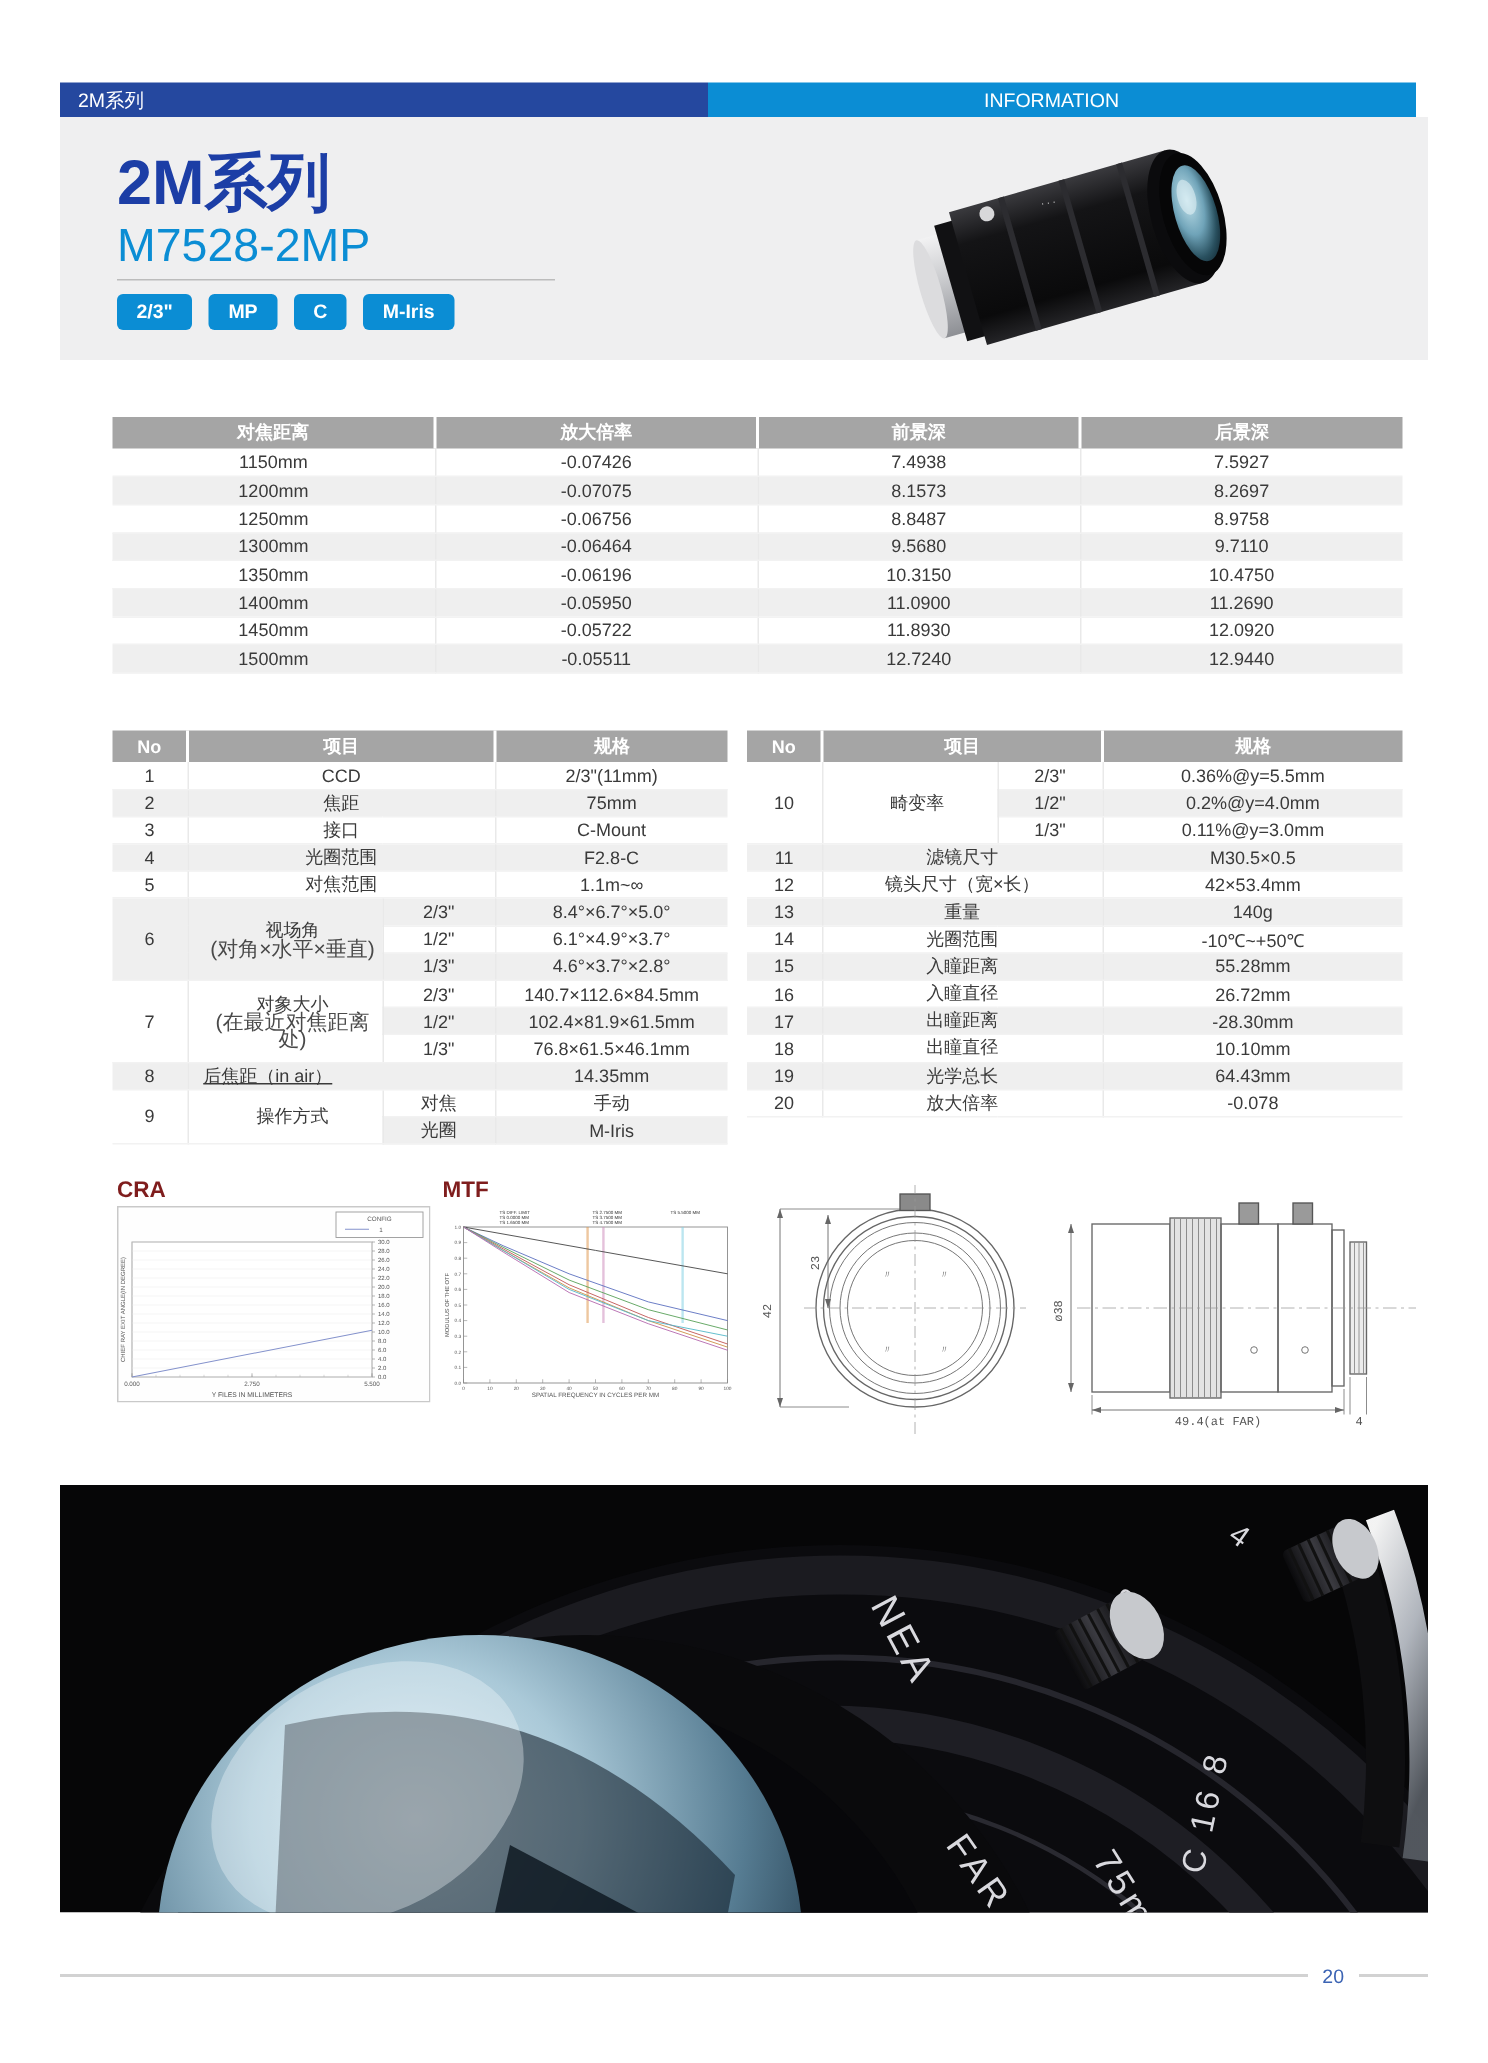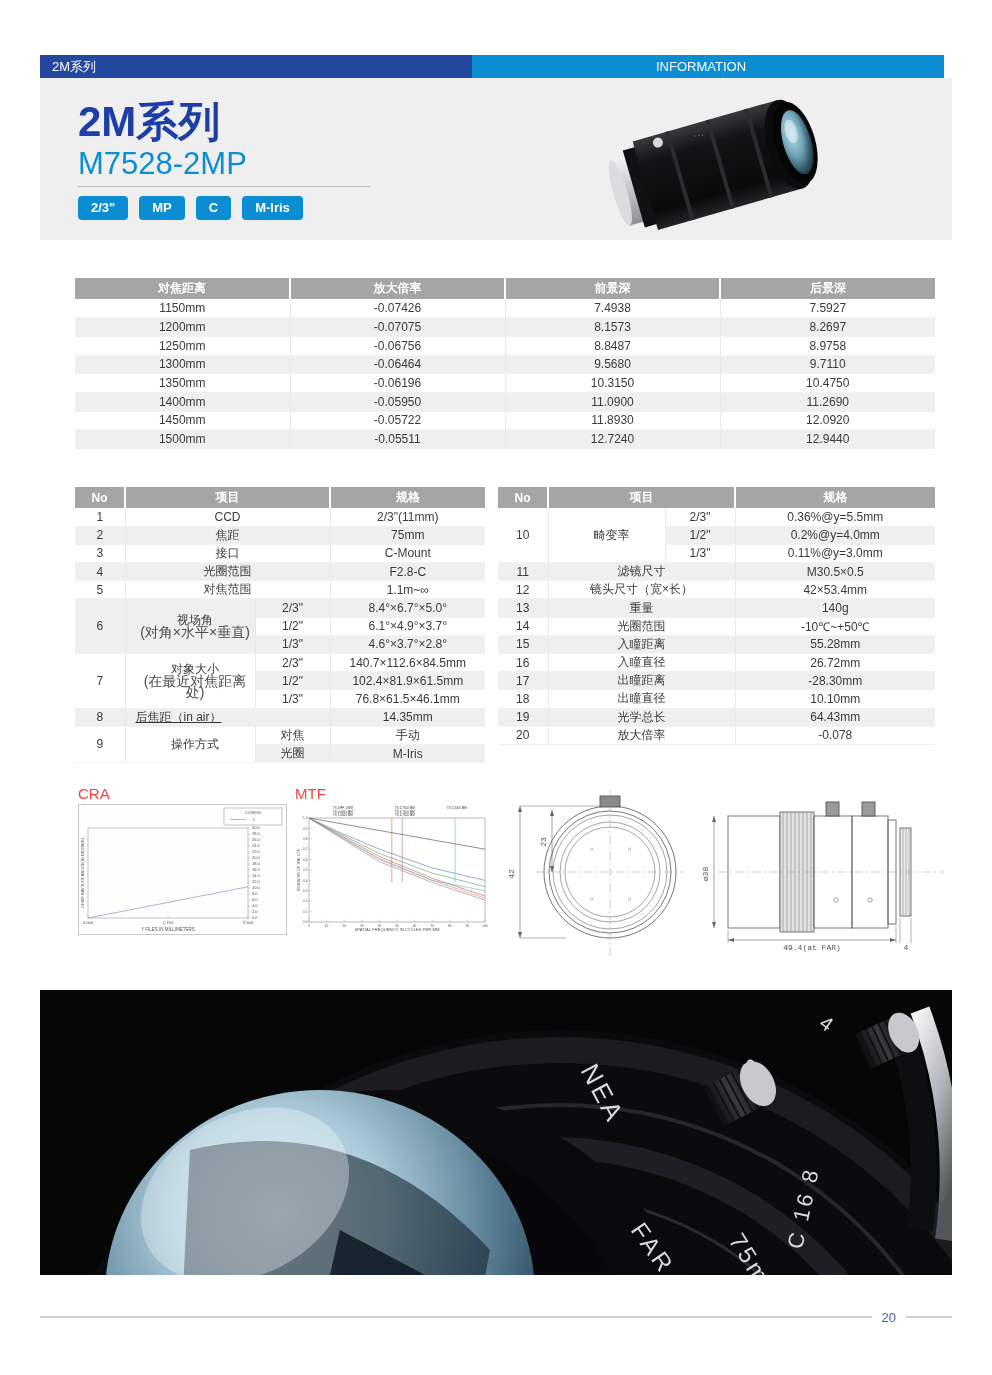--- a/index.html
+++ b/index.html
@@ -37,21 +37,21 @@
   .dof { left:75px; top:262px; width:860px;margin-top:16px; }
   .spec-left  { left:75px;  top:487px; width:410px; }
   .spec-right { left:498px; top:487px; width:437px; }
   .spec-left td, .spec-right td { height:18.2px; }
   td.lbl { text-align:center; padding-left:10px; }
   td.left-pad { text-align:left; padding-left:10px;text-decoration:underline; }
   .l1 { font-size:12px; line-height:13px; }
   .l2 { font-size:14px; line-height:11px; color:#4a4a4a; }
 
   
-  .chart-label { font-size:15px; font-weight:normal; color:#ef4444; }
+  .chart-label { font-size:15px; font-weight:bold; color:#7f1d1d; }
   .cra-label { left:78px; top:785px; }
   .mtf-label { left:295px; top:785px; }
   .cra-svg { left:78px; top:804px; }
   .mtf-svg { left:295px; top:804px; }
   .draw-svg { left:496px; top:790px; }
 
   
   .photo-svg { left:40px; top:990px; }
 
   

